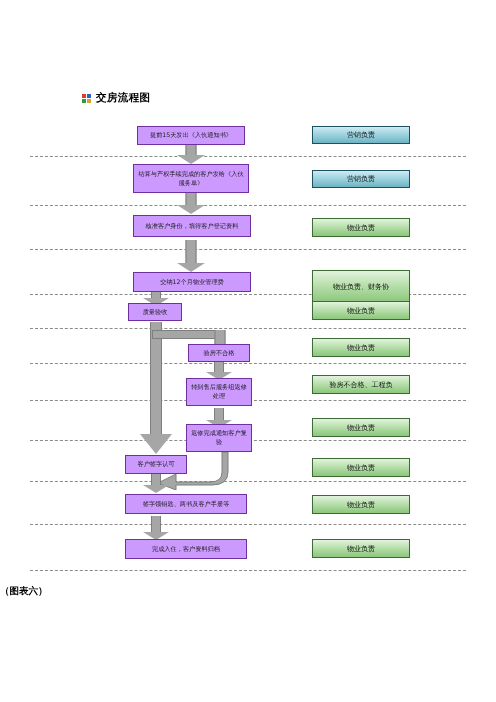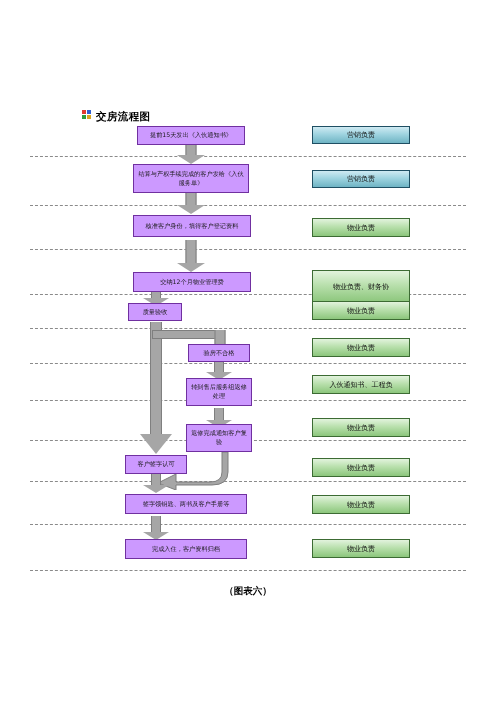--- a/index.html
+++ b/index.html
@@ -17,21 +17,21 @@
   .doc-title{
     position:absolute;left:0;top:62px;width:496px;
     text-align:center;
     font-size:11.5px;font-weight:bold;color:#000;
     letter-spacing:.5px;
   }
 
   
   .section-head{
     position:absolute;left:82px;top:91px;
-    display:flex;align-items:flex-start;gap:5px;margin-top:19px;
+    display:flex;align-items:center;gap:5px;
   }
   .bullet-icon{
     position:relative;width:9px;height:9px;display:inline-block;
   }
   .bullet-icon i{position:absolute;display:block;}
   .bullet-icon i:nth-child(1){left:0;top:0;width:4px;height:4px;background:#e03b2f;}
   .bullet-icon i:nth-child(2){left:5px;top:0;width:4px;height:4px;background:#2f5fd0;}
   .bullet-icon i:nth-child(3){left:0;top:5px;width:4px;height:4px;background:#2f9c3f;}
   .bullet-icon i:nth-child(4){left:5px;top:5px;width:4px;height:4px;background:#d9a520;}
   .section-title{font-size:10.5px;font-weight:bold;color:#000;letter-spacing:.4px;}
@@ -92,21 +92,21 @@
 
   
   .bar{position:absolute;background:#a6a6a6;border:1px solid #7f7f7f;box-sizing:border-box;}
 
   
   .curve{position:absolute;}
 
   
   .caption{
     position:absolute;left:0;top:585px;width:496px;
-    text-align:center;font-size:9.5px;font-weight:bold;color:#000;
+    text-align:left;font-size:9.5px;font-weight:bold;color:#000;
   }
 </style>
 </head>
 <body>
 
 <div class="page">
 
 
   <div class="section-head">
     <span class="bullet-icon">
@@ -249,21 +249,21 @@
 
   <div class="rbox green" style="left:312px;top:301px;width:98px;height:19px">
     <span>物业负责</span>
   </div>
 
   <div class="rbox green" style="left:312px;top:338px;width:98px;height:19px">
     <span>物业负责</span>
   </div>
 
   <div class="rbox green" style="left:312px;top:375px;width:98px;height:19px">
-    <span>入伙通知书、工程负</span>
+    <span>验房不合格、工程负</span>
   </div>
 
   <div class="rbox green" style="left:312px;top:418px;width:98px;height:19px">
     <span>物业负责</span>
   </div>
 
   <div class="rbox green" style="left:312px;top:458px;width:98px;height:19px">
     <span>物业负责</span>
   </div>
 

